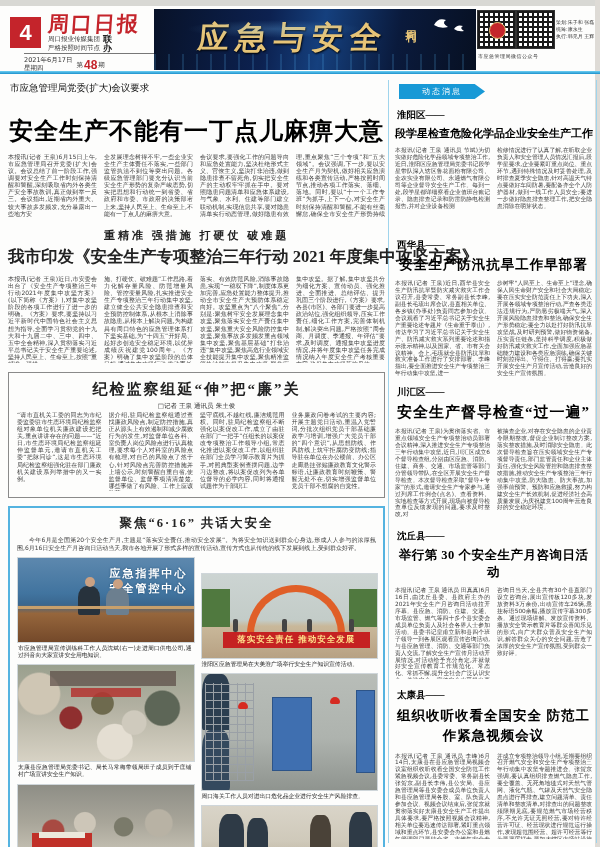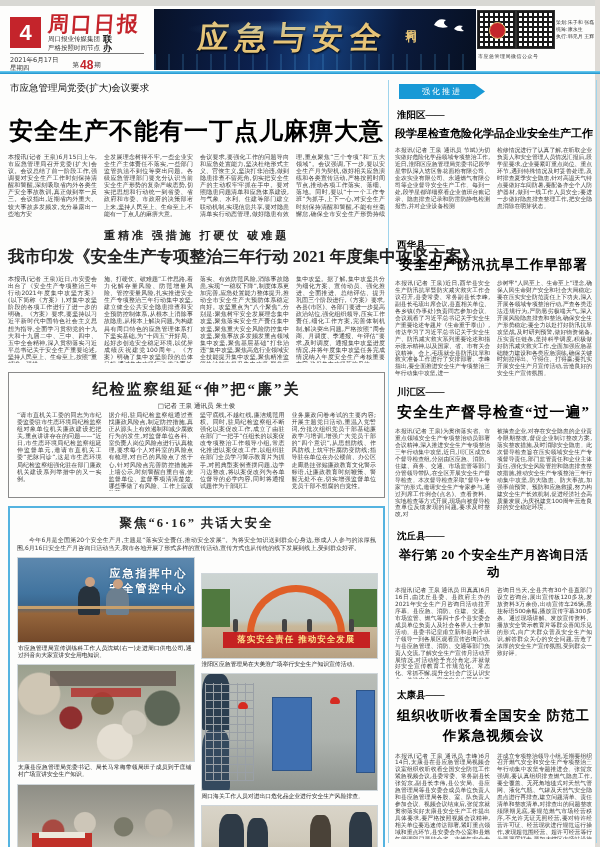--- a/index.html
+++ b/index.html
@@ -12,22 +12,22 @@
   .header{position:absolute;left:8px;top:9px;width:586px;height:61px;display:flex;}
   .hleft{width:146px;position:relative;}
   .pagenum{position:absolute;left:2px;top:8px;width:31px;height:31px;background:#c4242b;
            color:#fff;font-size:22px;font-weight:bold;display:flex;align-items:center;justify-content:center;
            font-family:"Liberation Sans",sans-serif;}
   .papername{position:absolute;left:40px;top:1px;color:#c4242b;font-family:"Liberation Serif",serif;
              font-weight:bold;font-size:21px;letter-spacing:2px;transform:skewX(-4deg);}
   .orglines{position:absolute;left:40px;top:26px;font-size:6.5px;color:#333;line-height:9px;}
   .orgline{display:flex;align-items:center;gap:3px;}
   .orgsuffix{font-size:9px;font-weight:bold;color:#222;}
-  .dateline{position:absolute;left:2px;top:44px;width:134px;border-top:1px solid #777;
-            padding-top:2px;font-size:6.5px;color:#333;display:flex;align-items:flex-end;gap:14px;}
+  .dateline{position:absolute;left:16px;top:44px;width:134px;border-top:1px solid #777;
+            padding-top:2px;font-size:6.5px;color:#333;display:flex;align-items:flex-end;gap:4px;}
   .datecol{line-height:8px;}
   .issue{display:flex;align-items:center;font-size:6.5px;margin-top:2px;}
   .issueno{color:#c4242b;font-size:12px;font-weight:bold;margin:0 1px;font-family:"Liberation Sans",sans-serif;}
 
   .banner{flex:1;position:relative;background:
       linear-gradient(100deg,#081228 0%,#0c2150 35%,#15407e 52%,#0a1a3c 75%,#071022 100%);
       overflow:hidden;}
   .banner::before{content:"";position:absolute;left:0;right:0;bottom:0;height:16px;
       background:repeating-linear-gradient(90deg,rgba(90,190,255,.35) 0 2px,transparent 2px 14px);
       opacity:.5;}
@@ -318,21 +318,21 @@
                 <i style="background:#c86a9a"></i>
             </div>
           </div>
 
         </div>
       </div>
     </div>
   </div>
 
   <div class="side">
-    <div class="tab">强化推进</div>
+    <div class="tab">动态消息</div>
 
     <div>
       <div class="region">淮阳区——</div>
       <div class="sh s0">段学星检查危险化学品企业安全生产工作</div>
       <div class="scols">
         <div class="scol c0">本报讯(记者 王泉 通讯员 节斌)为切实做好危险化学品领域专项整治工作,近日,淮阳区应急管理局党委书记段学星带队深入辖区鲁花面粉有限公司、金农实业有限公司、永通燃气有限公司等企业督导安全生产工作。每到一处,段学星都详细察看企业值班台账记录、隐患排查记录和防雷防静电检测报告,并对企业设备检测</div>
         <div class="scol c0">检修情况进行了认真了解,在听取企业负责人和安全管理人员情况汇报后,段学星要求,企业要紧盯重点岗位、重点环节,遇到特殊情况及时妥善处理,及时排查夏季安全隐患,针对高温天气特点要做好车间防暑,要配备齐全个人防护器材,做到一线工作人员安全;要进一步做好隐患排查整理工作,把安全隐患消除在萌芽状态。</div>
       </div>
     </div>
 
@@ -349,21 +349,21 @@
       <div class="region">川汇区——</div>
       <div class="sh s1">安全生产督导检查“过一遍”</div>
       <div class="scols">
         <div class="scol c1">本报讯(记者 王泉)为贯彻落实省、市重点领域安全生产专项整治动员部署会议精神,深入推进安全生产专项整治三年行动集中攻坚,近日,川汇区成立6个督导检查组,分别由区应急、消防、住建、商务、交通、市场监管等部门分管领导带队,在全区开展安全生产督导检查。本次督导检查采取“督导+专家”的形式,邀请安全生产专家参与,通过列席工作例会(点名)、查看资料、实地检查等方式开展,现场向被督导检查单位反馈发现的问题,要求及时整改,对</div>
         <div class="scol c1">被抽查企业,对存在安全隐患的企业责令限期整改,督促企业制订整改方案,落实整改措施,及时消除安全隐患。此次督导检查旨在压实领域安全生产专项督导责任,部门监管责任和企业主体责任,强化安全风险管控和隐患排查整改措施,推动安全生产专项整治三年行动集中攻坚,防大隐患、防大事故,加强事前预警、预防和应急救援,努力构建安全生产长效机制,促进经济社会高质量发展,为庆祝建党100周年营造良好的安全稳定环境。</div>
       </div>
     </div>
 
     <div>
       <div class="region">沈丘县——</div>
-      <div class="sh s3">举行第 20 个安全生产月咨询日活动</div>
+      <div class="sh s3">举行第 30 个安全生产月咨询日活动</div>
       <div class="scols">
         <div class="scol c3">本报讯(记者 王泉 通讯员 田真真)6月16日,由沈丘县委、县政府主办的2021年安全生产月咨询日活动拉开序幕。县应急、消防、住建、交通、市场监管、燃气等四十多个县安委会成员单位负责人及社会各界人士参加活动。县委书记皇甫立新和县四个班子领导一到各展区观看宣传咨询活动,与县应急管理、消防、交通等部门负责人交流,了解安全生产宣传月活动开展情况,对活动给予充分肯定,并就做好安全宣传教育工作规范化、常态化、常抓不懈,提升全社会广泛认识安全、关注安全、宣传安全水平提出要求。</div>
         <div class="scol c3">咨询日当天,全县共有30个县直部门设立咨询台,展出宣传板120多块,发放资料3万余份,出动宣传车26辆,悬挂标语500余幅,播放宣传字幕300多条。通过现场讲解、发放宣传资料、播放安全警示教育片等群众喜闻乐见的形式,向广大群众普及安全生产知识,解答群众关心的安全问题,营造了浓厚的安全生产宣传氛围,受到群众一致好评。</div>
       </div>
     </div>
 
     <div>
       <div class="region">太康县——</div>
       <div class="sh s4">组织收听收看全国安全 防范工作紧急视频会议</div>
       <div class="scols">

